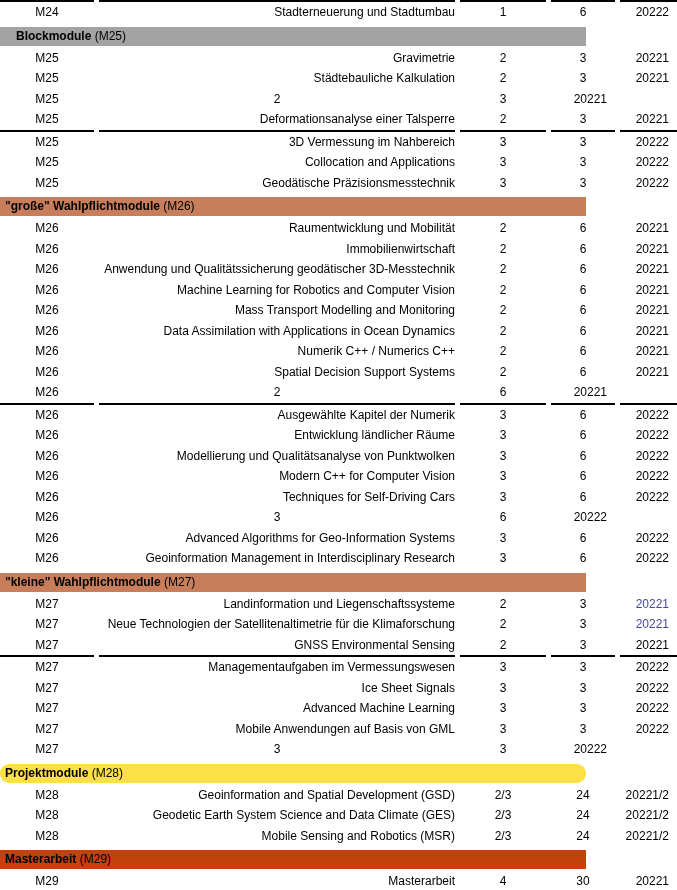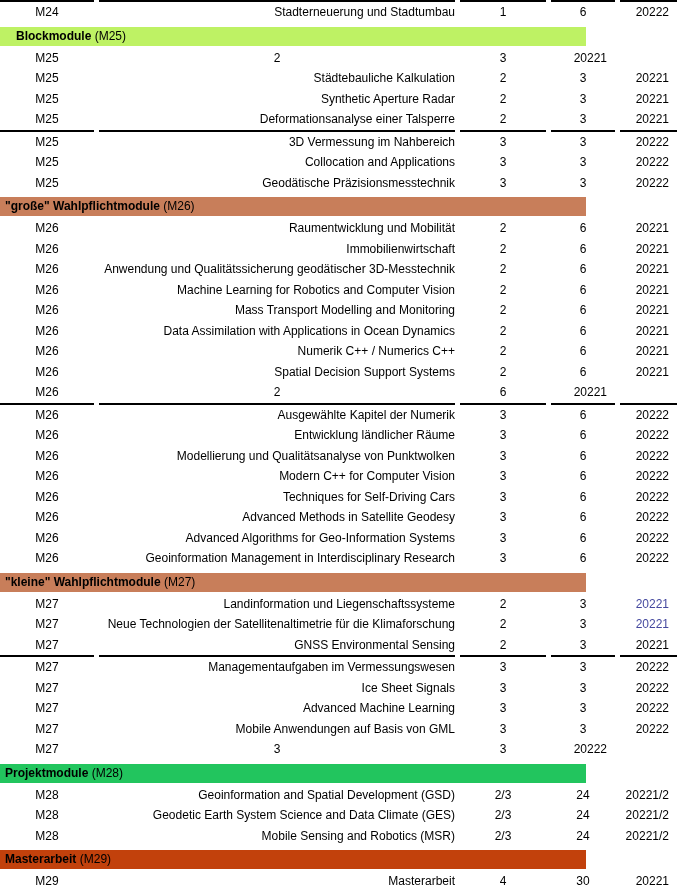--- a/index.html
+++ b/index.html
@@ -52,40 +52,40 @@
 
 <div id="table-root">
   <div class="module-row rule-above">
     <div class="cell code">M24</div>
     <div class="cell name">Stadterneuerung und Stadtumbau</div>
     <div class="cell num">1</div>
     <div class="cell num">6</div>
     <div class="cell term">20222</div>
   </div>
 
-  <div class="section-row" style="background: #bef264; padding-left: 16px;"><span class="sec-title">Blockmodule</span><span class="sec-code"> (M25)</span></div>
-
-  <div class="module-row">
-    <div class="cell code">M25</div>
+  <div class="section-row" style="background: #a3a3a3; padding-left: 16px;"><span class="sec-title">Blockmodule</span><span class="sec-code"> (M25)</span></div>
+
+  <div class="module-row">
+    <div class="cell code">M25</div>
+    <div class="cell name">Gravimetrie</div>
     <div class="cell num">2</div>
     <div class="cell num">3</div>
     <div class="cell term">20221</div>
   </div>
 
   <div class="module-row">
     <div class="cell code">M25</div>
     <div class="cell name">Städtebauliche Kalkulation</div>
     <div class="cell num">2</div>
     <div class="cell num">3</div>
     <div class="cell term">20221</div>
   </div>
 
   <div class="module-row">
     <div class="cell code">M25</div>
-    <div class="cell name">Synthetic Aperture Radar</div>
     <div class="cell num">2</div>
     <div class="cell num">3</div>
     <div class="cell term">20221</div>
   </div>
 
   <div class="module-row">
     <div class="cell code">M25</div>
     <div class="cell name">Deformationsanalyse einer Talsperre</div>
     <div class="cell num">2</div>
     <div class="cell num">3</div>
@@ -224,21 +224,20 @@
   <div class="module-row">
     <div class="cell code">M26</div>
     <div class="cell name">Techniques for Self-Driving Cars</div>
     <div class="cell num">3</div>
     <div class="cell num">6</div>
     <div class="cell term">20222</div>
   </div>
 
   <div class="module-row">
     <div class="cell code">M26</div>
-    <div class="cell name">Advanced Methods in Satellite Geodesy</div>
     <div class="cell num">3</div>
     <div class="cell num">6</div>
     <div class="cell term">20222</div>
   </div>
 
   <div class="module-row">
     <div class="cell code">M26</div>
     <div class="cell name">Advanced Algorithms for Geo-Information Systems</div>
     <div class="cell num">3</div>
     <div class="cell num">6</div>
@@ -311,21 +310,21 @@
     <div class="cell term">20222</div>
   </div>
 
   <div class="module-row">
     <div class="cell code">M27</div>
     <div class="cell num">3</div>
     <div class="cell num">3</div>
     <div class="cell term">20222</div>
   </div>
 
-  <div class="section-row" style="background: #22c55e;"><span class="sec-title">Projektmodule</span><span class="sec-code"> (M28)</span></div>
+  <div class="section-row" style="background: #fde047; border-radius: 9px;"><span class="sec-title">Projektmodule</span><span class="sec-code"> (M28)</span></div>
 
   <div class="module-row">
     <div class="cell code">M28</div>
     <div class="cell name">Geoinformation and Spatial Development (GSD)</div>
     <div class="cell num">2/3</div>
     <div class="cell num">24</div>
     <div class="cell term">20221/2</div>
   </div>
 
   <div class="module-row">

